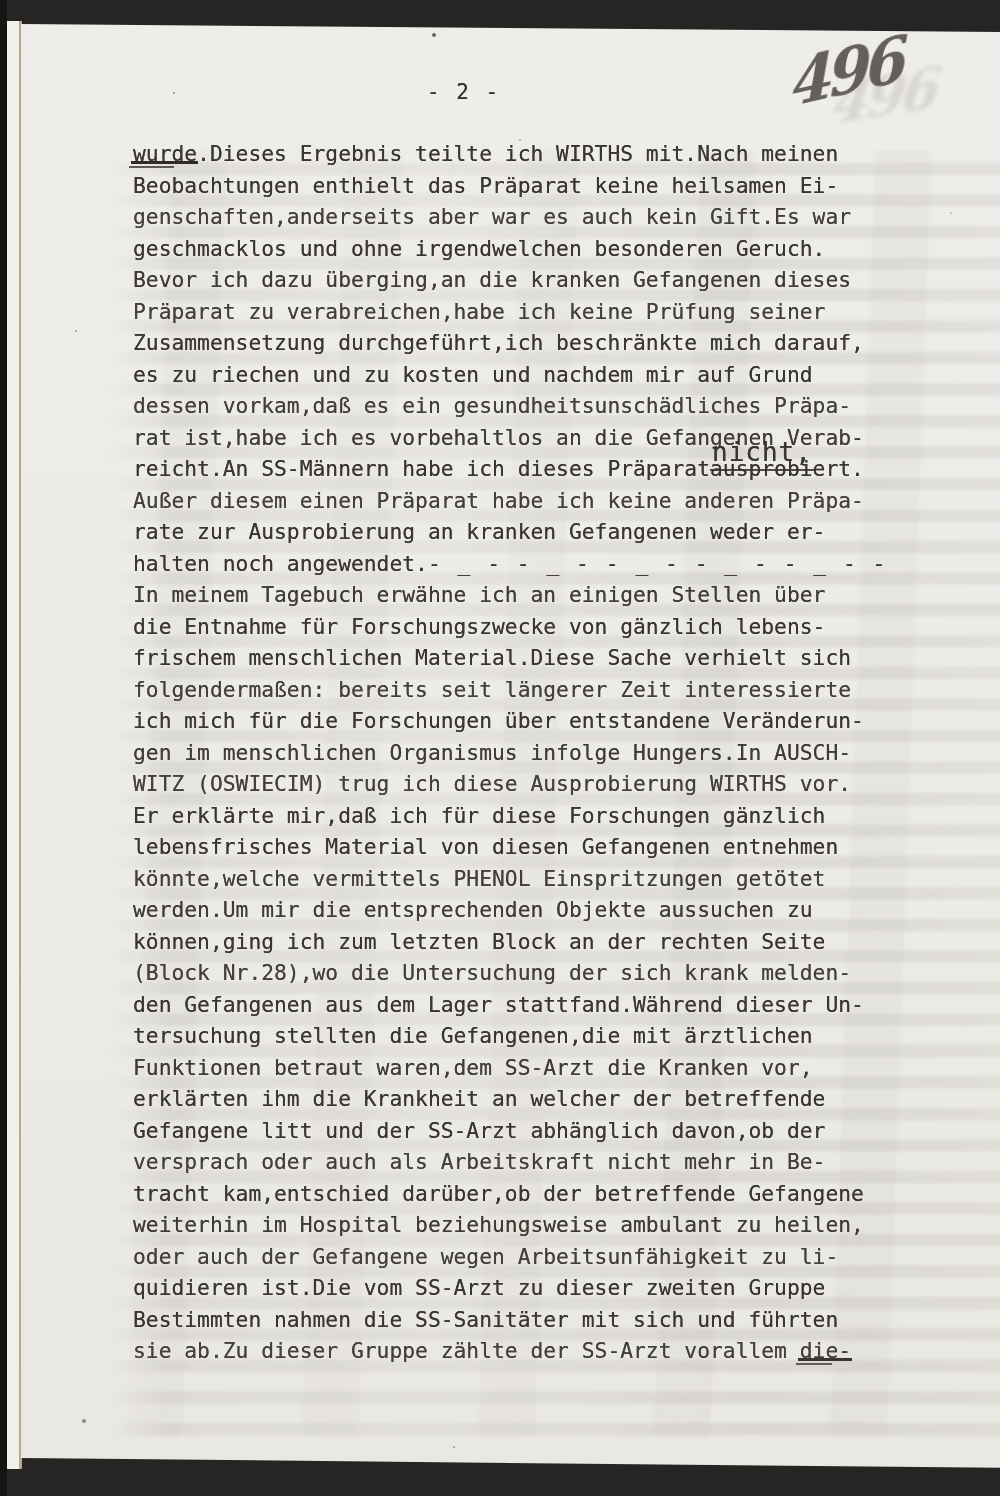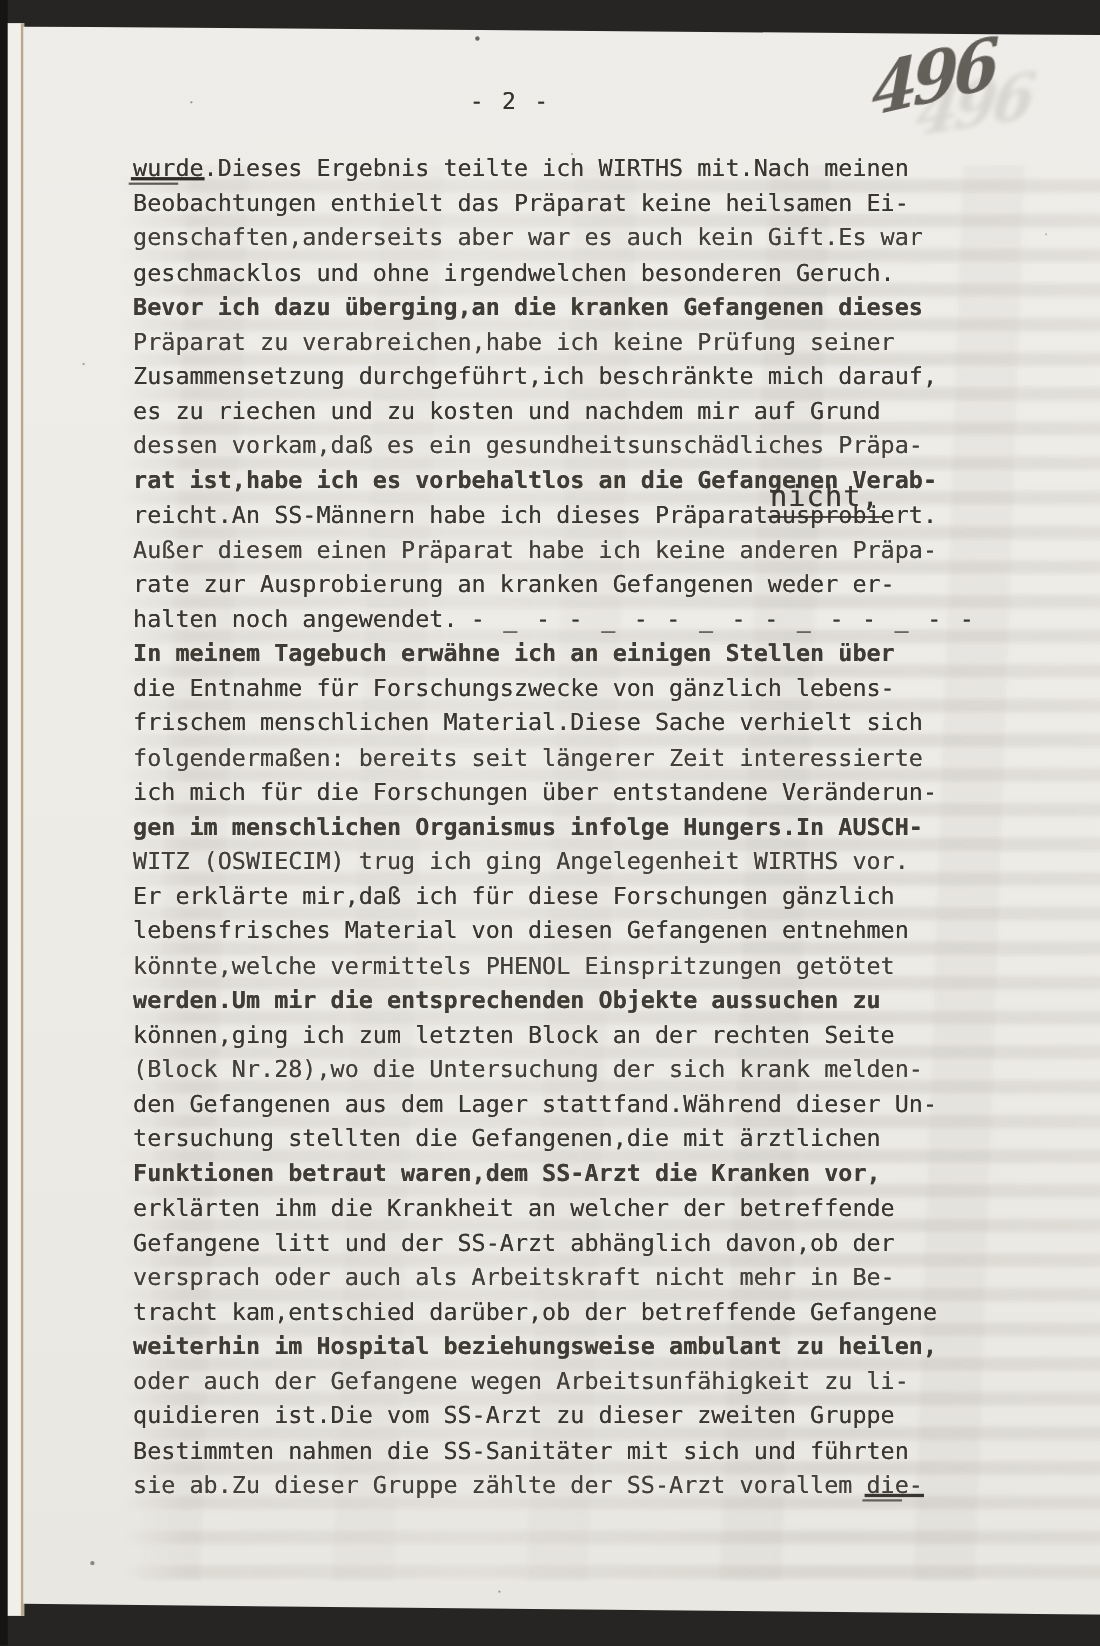--- a/index.html
+++ b/index.html
@@ -48,40 +48,40 @@
     filter:blur(.35px);opacity:.9;
   }
   .handwritten-ghost{
     position:absolute;left:812px;top:62px;
     font-family:"DejaVu Serif", serif;font-style:italic;font-weight:bold;
     font-size:56px;letter-spacing:-4px;color:#6b675f;
     transform:rotate(-9deg) skewX(-16deg);
     filter:blur(2.2px);opacity:.16;
   }
   .text-block{
-    position:absolute;left:100px;top:138px;width:800px;
+    position:absolute;left:112px;top:138px;width:800px;
     font-size:21.3px;color:#39362f;
     text-shadow:0 0 .6px rgba(50,47,41,.75);
     filter:blur(.22px);
   }
   .line{height:31.5px;line-height:31.5px;white-space:pre;position:relative;}
   .line:nth-child(3n){opacity:.94;}
-  .line:nth-child(5n){opacity:.97;font-weight:bold;}
+  .line:nth-child(5n){opacity:.97;}
   
   .u2{position:relative;}
   .u2::after{content:"";position:absolute;left:-2px;right:-1px;bottom:2px;height:2.6px;background:#2e2b26;}
   .u2::before{content:"";position:absolute;left:-4px;width:70%;bottom:-2px;height:2.3px;background:rgba(46,43,38,.75);}
   
   .insert-above{
     position:absolute;margin-top:-16px;
     font-size:26px;letter-spacing:1px;
     border-bottom:2px solid rgba(52,49,43,.85);
     padding:0 3px 0 2px;
   }
-  .dashes{margin-left:12px;letter-spacing:2px;}
+  .dashes{letter-spacing:2px;}
   .specks{
     position:absolute;left:0;top:0;width:2px;height:2px;border-radius:50%;
     box-shadow:
       412px 34px 0 1px rgba(60,58,52,.75),
       152px 92px 0 0 rgba(60,58,52,.5),
       54px 330px 0 0 rgba(60,58,52,.45),
       498px 139px 0 0 rgba(60,58,52,.4),
       929px 212px 0 0 rgba(60,58,52,.3),
       62px 1420px 0 1px rgba(60,58,52,.55),
       432px 1446px 0 0 rgba(60,58,52,.45);
@@ -115,21 +115,21 @@
     <div class="line"><span>reicht.An SS-Männern habe ich dieses Präparat</span><span class="insert-above">nicht,</span><span>ausprobiert.</span></div>
     <div class="line">Außer diesem einen Präparat habe ich keine anderen Präpa-</div>
     <div class="line">rate zur Ausprobierung an kranken Gefangenen weder er-</div>
     <div class="line"><span>halten noch angewendet.</span><span class="dashes">- _ - - _ - - _ - - _ - - _ - -</span></div>
     <div class="line">In meinem Tagebuch erwähne ich an einigen Stellen über</div>
     <div class="line">die Entnahme für Forschungszwecke von gänzlich lebens-</div>
     <div class="line">frischem menschlichen Material.Diese Sache verhielt sich</div>
     <div class="line">folgendermaßen: bereits seit längerer Zeit interessierte</div>
     <div class="line">ich mich für die Forschungen über entstandene Veränderun-</div>
     <div class="line">gen im menschlichen Organismus infolge Hungers.In AUSCH-</div>
-    <div class="line">WITZ (OSWIECIM) trug ich ging Angelegenheit WIRTHS vor.</div>
+    <div class="line">WITZ (OSWIECIM) trug ich diese Ausprobierung WIRTHS vor.</div>
     <div class="line">Er erklärte mir,daß ich für diese Forschungen gänzlich</div>
     <div class="line">lebensfrisches Material von diesen Gefangenen entnehmen</div>
     <div class="line">könnte,welche vermittels PHENOL Einspritzungen getötet</div>
     <div class="line">werden.Um mir die entsprechenden Objekte aussuchen zu</div>
     <div class="line">können,ging ich zum letzten Block an der rechten Seite</div>
     <div class="line">(Block Nr.28),wo die Untersuchung der sich krank melden-</div>
     <div class="line">den Gefangenen aus dem Lager stattfand.Während dieser Un-</div>
     <div class="line">tersuchung stellten die Gefangenen,die mit ärztlichen</div>
     <div class="line">Funktionen betraut waren,dem SS-Arzt die Kranken vor,</div>
     <div class="line">erklärten ihm die Krankheit an welcher der betreffende</div>

